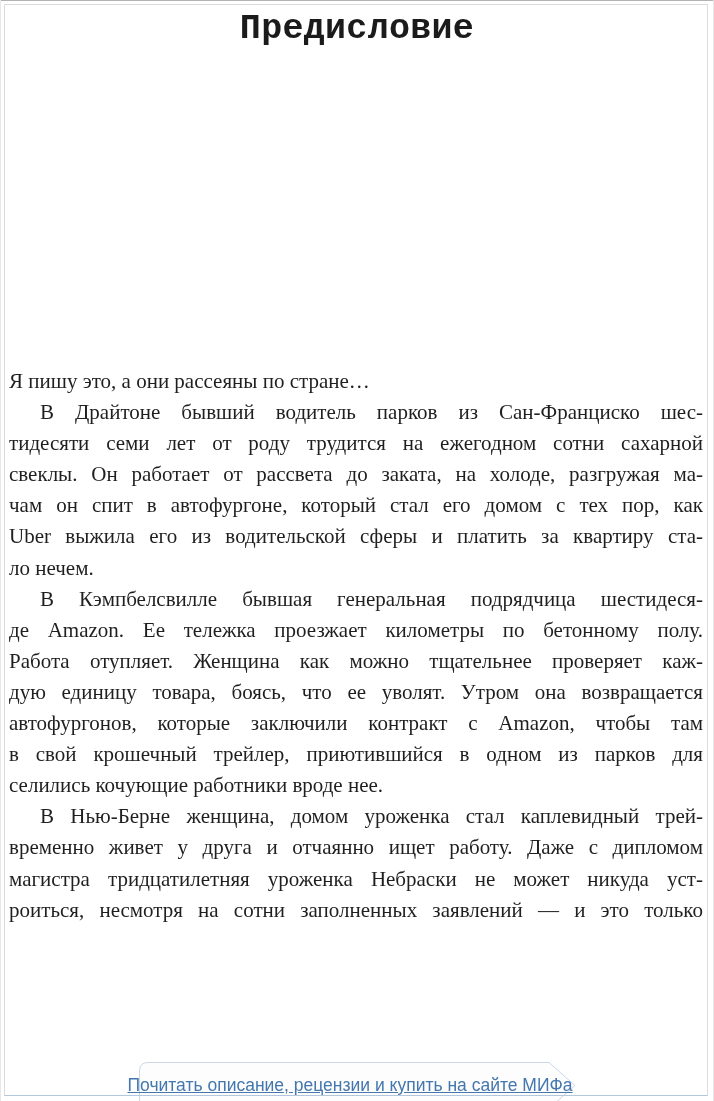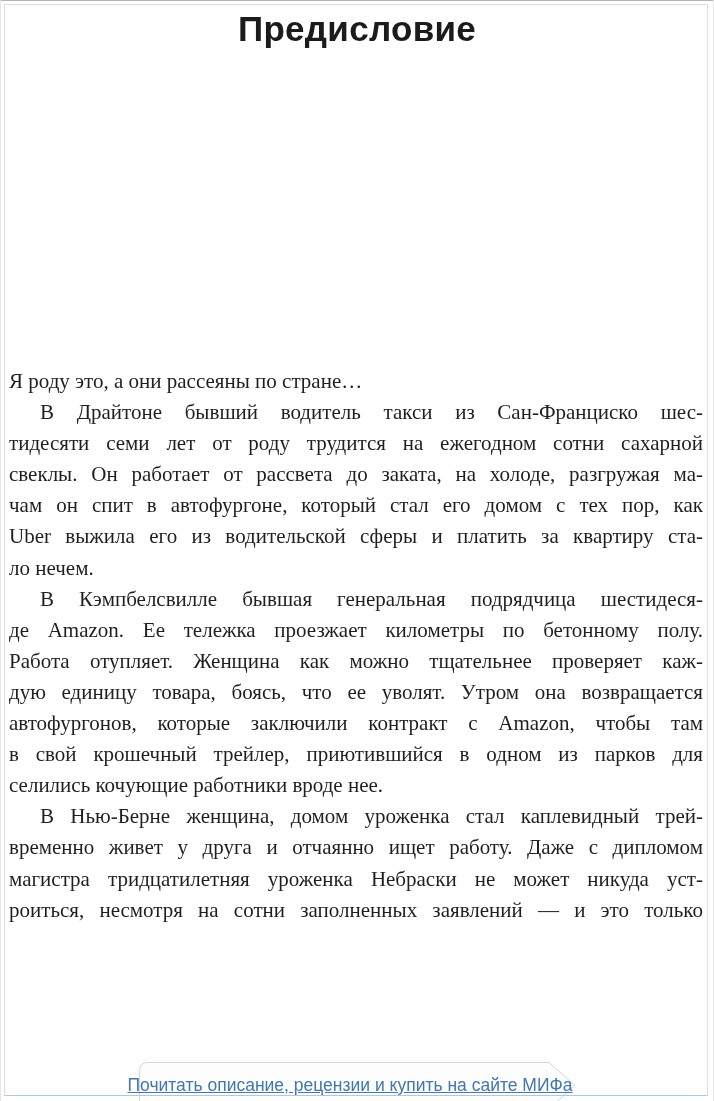--- a/index.html
+++ b/index.html
@@ -24,21 +24,21 @@
     border-bottom: 1px solid #b3c8dc;
     z-index: 5;
     pointer-events: none;
   }
 
   .chapter-title {
     position: absolute; top: 7px; left: 0;
     width: 714px;
     margin: 0;
     text-align: center;
-    font-family: Liberation Sans, sans-serif;
+    font-family: Liberation Mono, monospace;
     font-weight: bold;
     font-size: 35px;
     line-height: 44px;
     letter-spacing: 0.3px;
     color: #1b1b1b;
   }
 
   .chapter-body {
     position: absolute; left: 9px; top: 366px;
     width: 694px;
@@ -75,24 +75,24 @@
 <div class="edge-top"></div>
 <div class="edge-left"></div>
 <div class="edge-right"></div>
 
 <div class="page-frame" style="border-color: rgb(220, 220, 220) rgb(220, 220, 220) rgb(179, 200, 220);"></div>
 
 <h1 class="chapter-title">Предисловие</h1>
 
 <div class="chapter-body" style="color: rgb(31, 31, 31);">
     <div class="para">
-      <div class="line">Я роду это, а они рассеяны по стране…</div>
+      <div class="line">Я пишу это, а они рассеяны по стране…</div>
     </div>
     <div class="para">
-      <div class="line j ind">В Драйтоне бывший водитель такси из Сан-Франциско шес-</div>
+      <div class="line j ind">В Драйтоне бывший водитель парков из Сан-Франциско шес-</div>
       <div class="line j">тидесяти семи лет от роду трудится на ежегодном сотни сахарной</div>
       <div class="line j">свеклы. Он работает от рассвета до заката, на холоде, разгружая ма-</div>
       <div class="line j">чам он спит в автофургоне, который стал его домом с тех пор, как</div>
       <div class="line j">Uber выжила его из водительской сферы и платить за квартиру ста-</div>
       <div class="line">ло нечем.</div>
     </div>
     <div class="para">
       <div class="line j ind">В Кэмпбелсвилле бывшая генеральная подрядчица шестидеся-</div>
       <div class="line j">де Amazon. Ее тележка проезжает километры по бетонному полу.</div>
       <div class="line j">Работа отупляет. Женщина как можно тщательнее проверяет каж-</div>

